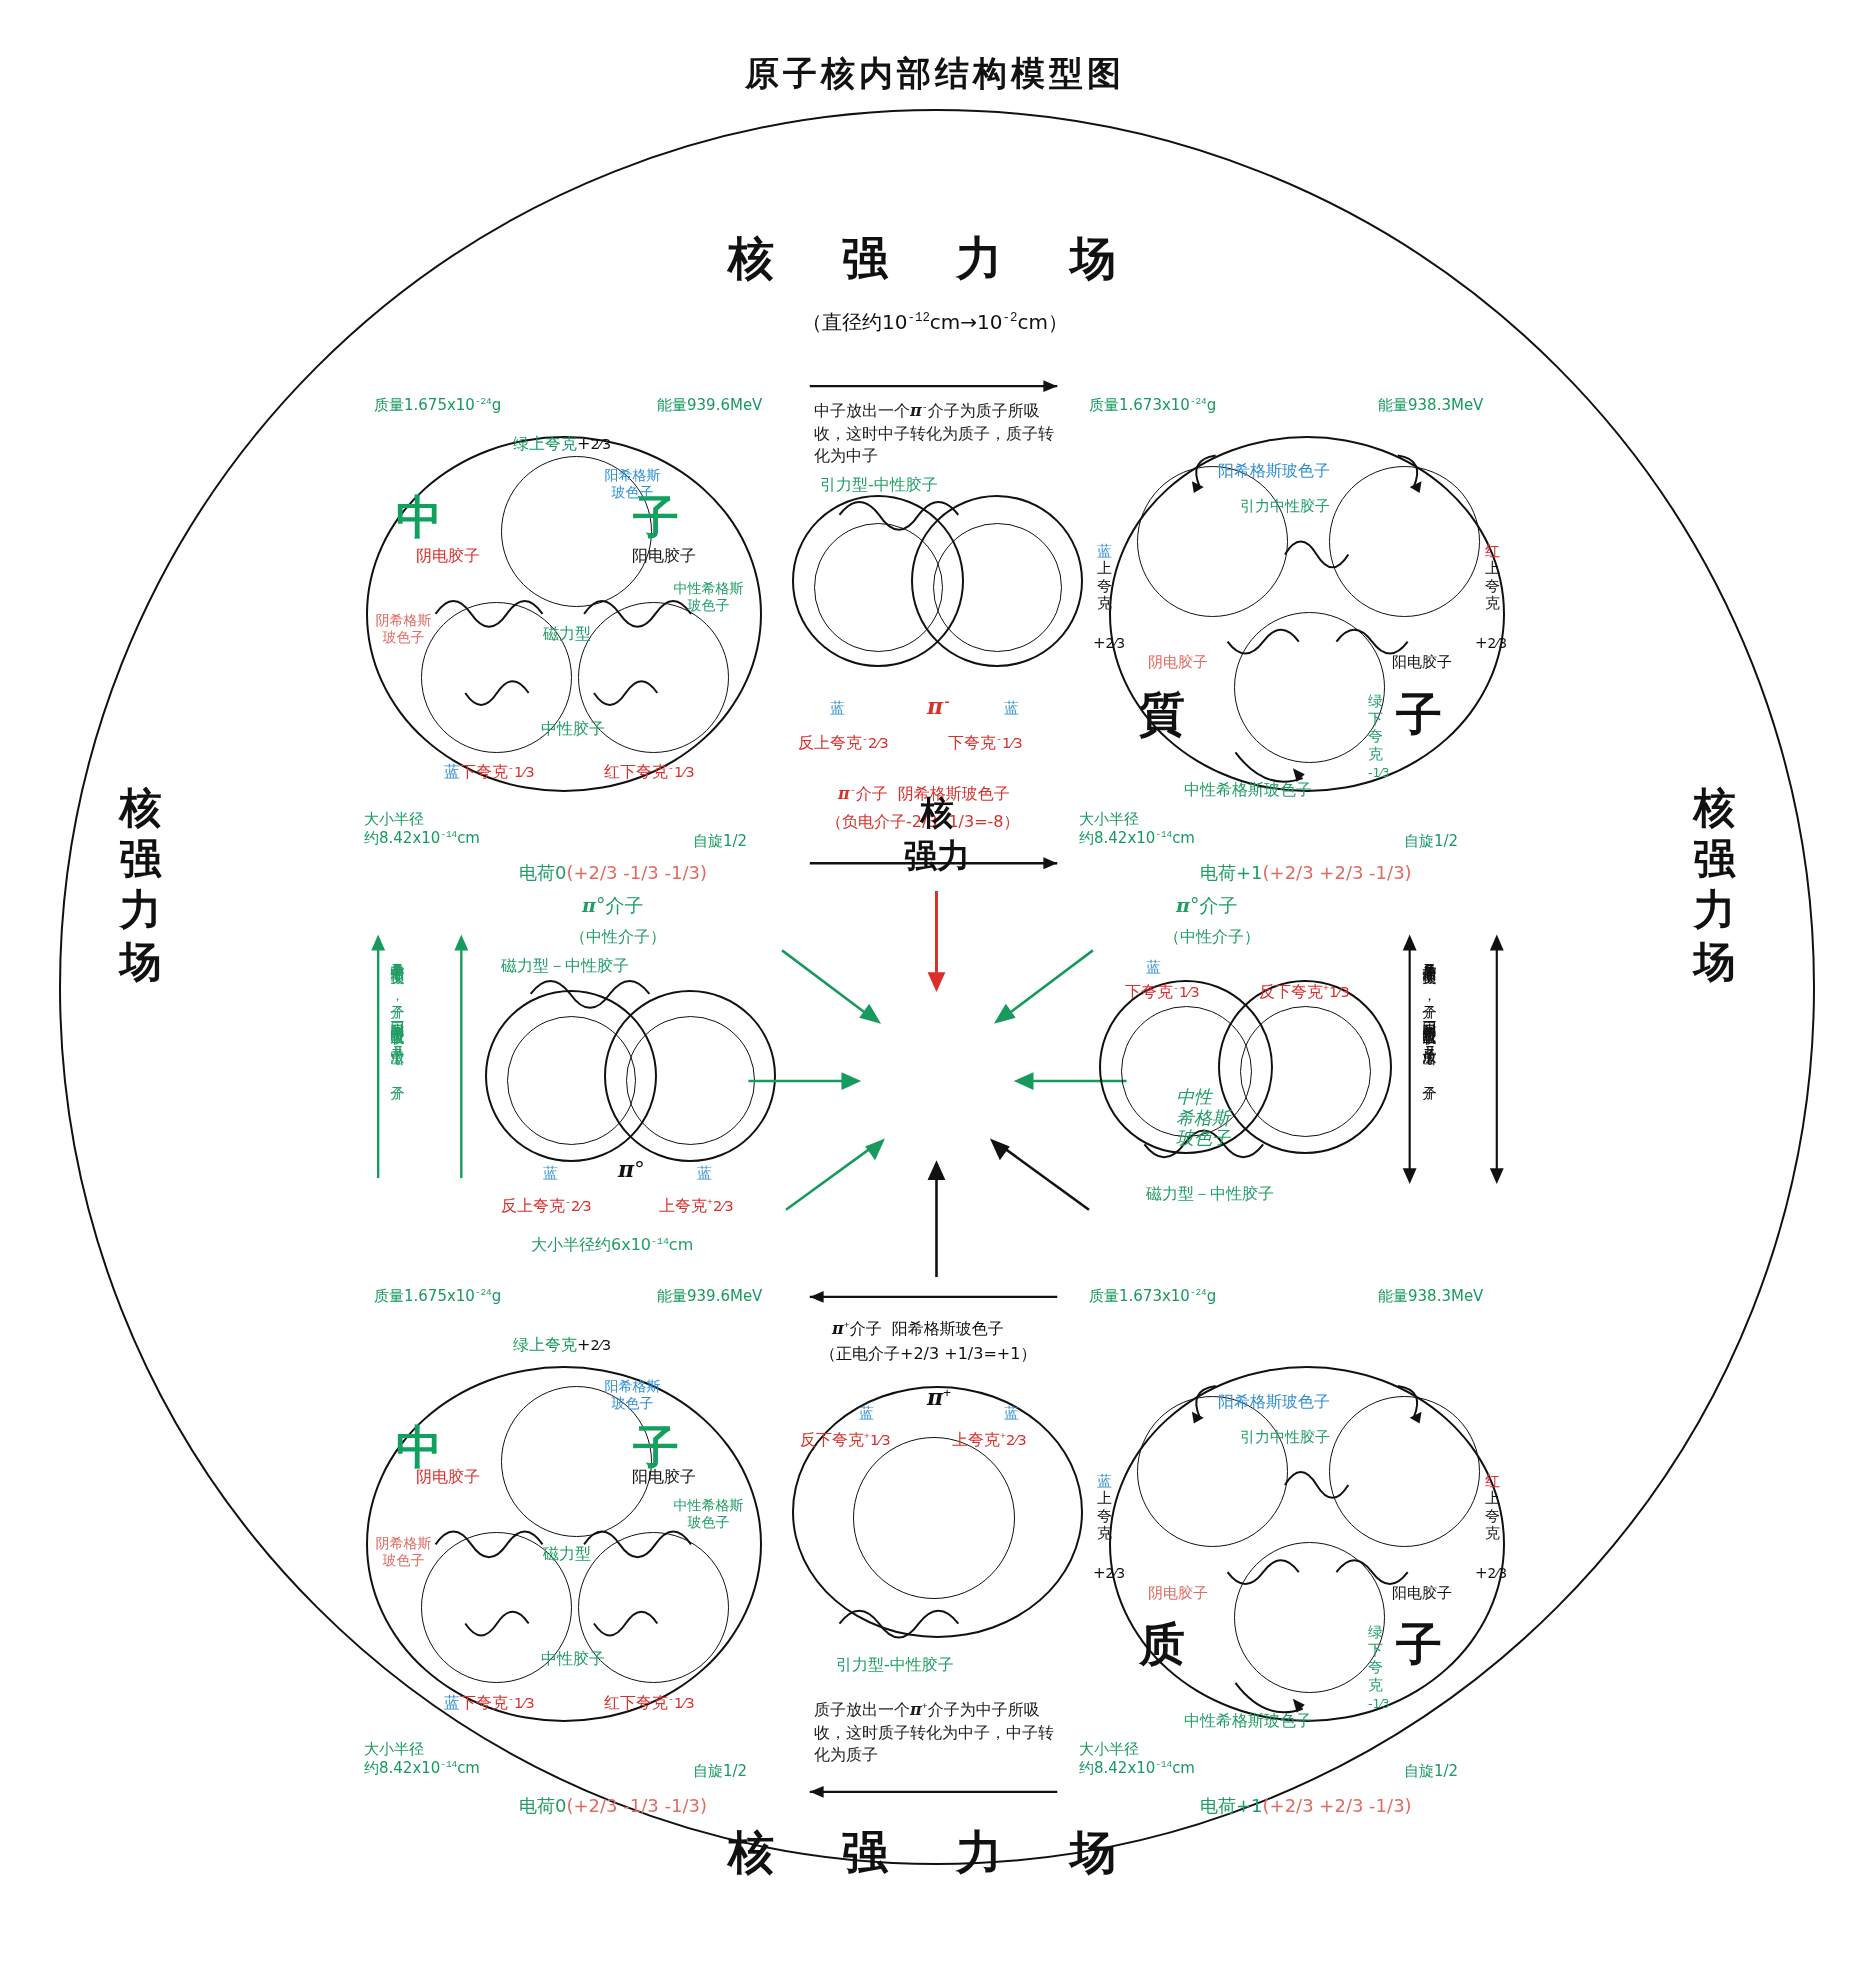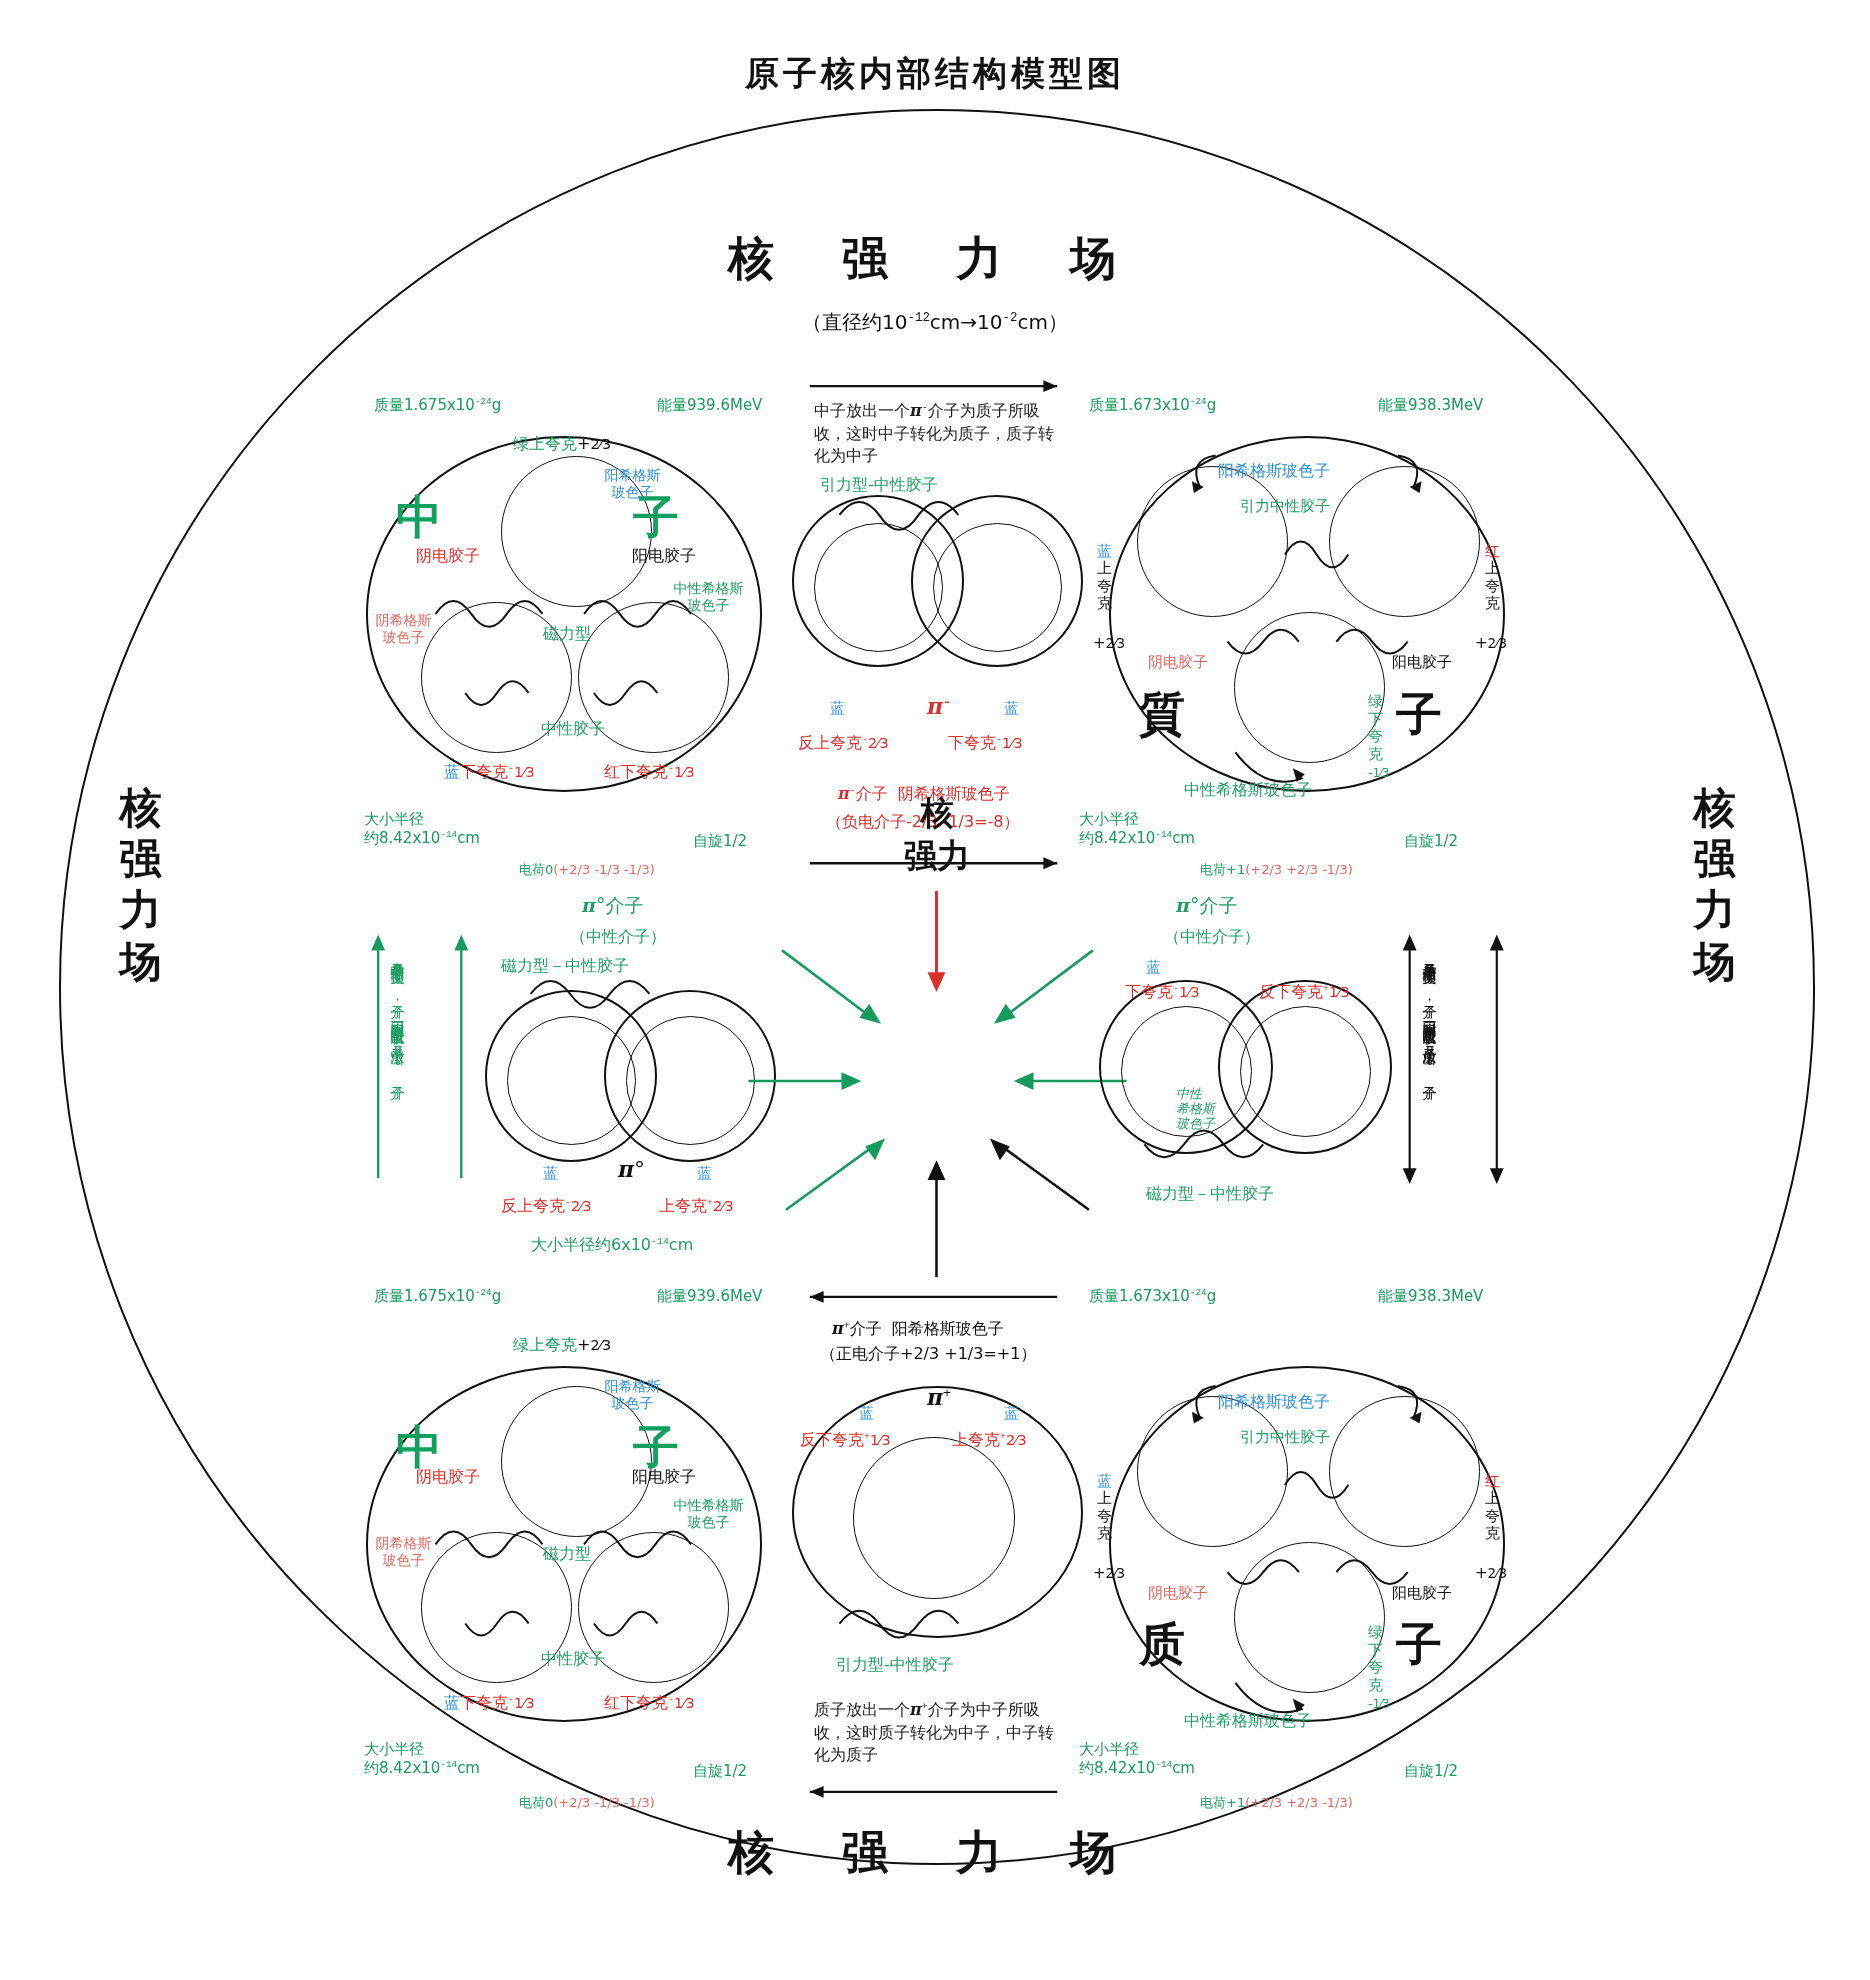--- a/index.html
+++ b/index.html
@@ -9,21 +9,21 @@
   .abs{position:absolute;}
   .ttl{left:0;top:51px;width:1870px;text-align:center;font-size:34px;font-weight:bold;letter-spacing:4px;color:#121212;}
   .outer-circle{left:59px;top:109px;width:1752px;height:1752px;border:2.5px solid #111;border-radius:50%;}
   .field-top{left:0;top:228px;width:1870px;text-align:center;font-size:46px;font-weight:bold;letter-spacing:26px;color:#111;}
   .field-sub{left:0;top:309px;width:1870px;text-align:center;font-size:20px;color:#111;}
   .field-bot{left:0;top:1822px;width:1870px;text-align:center;font-size:46px;font-weight:bold;letter-spacing:26px;color:#111;}
   .field-side{width:63px;font-size:42px;font-weight:bold;line-height:1.22;text-align:center;color:#111;}
   .field-left{left:109px;top:782px;}
   .field-right{left:1683px;top:782px;}
   .grn{color:#179a5e;} .red{color:#d9302c;} .blu{color:#2f8fd6;} .blk{color:#111;}
-  .tgrn{color:#1f9d63;} .lred{color:#e06b62;} .t10{font-size:13px;} .t11{font-size:14px;}
+  .tgrn{color:#1f9d63;} .lred{color:#e06b62;} .t10{font-size:18px;} .t11{font-size:14px;}
   .t12{font-size:15px;} .t13{font-size:16px;}
   .t16{font-size:19px;} .t18{font-size:22px;}
   .nuc{border:2px solid #111;border-radius:50%;}
   .qk{border:1.6px solid #111;border-radius:50%;}
   .bigchar{font-size:46px;font-weight:bold;color:#11a05e;font-family:"DejaVu Sans","Liberation Sans",sans-serif;}
   .bigblk{font-size:46px;font-weight:bold;color:#111;}
   .ctrhub{left:853px;top:792px;width:168px;text-align:center;font-size:33px;font-weight:bold;line-height:1.3;color:#111;}
   .vtext{writing-mode:vertical-rl;text-orientation:upright;font-size:14px;line-height:1.35;letter-spacing:1px;}
   .nowrap{white-space:nowrap;}
   .ctr{text-align:center;}

